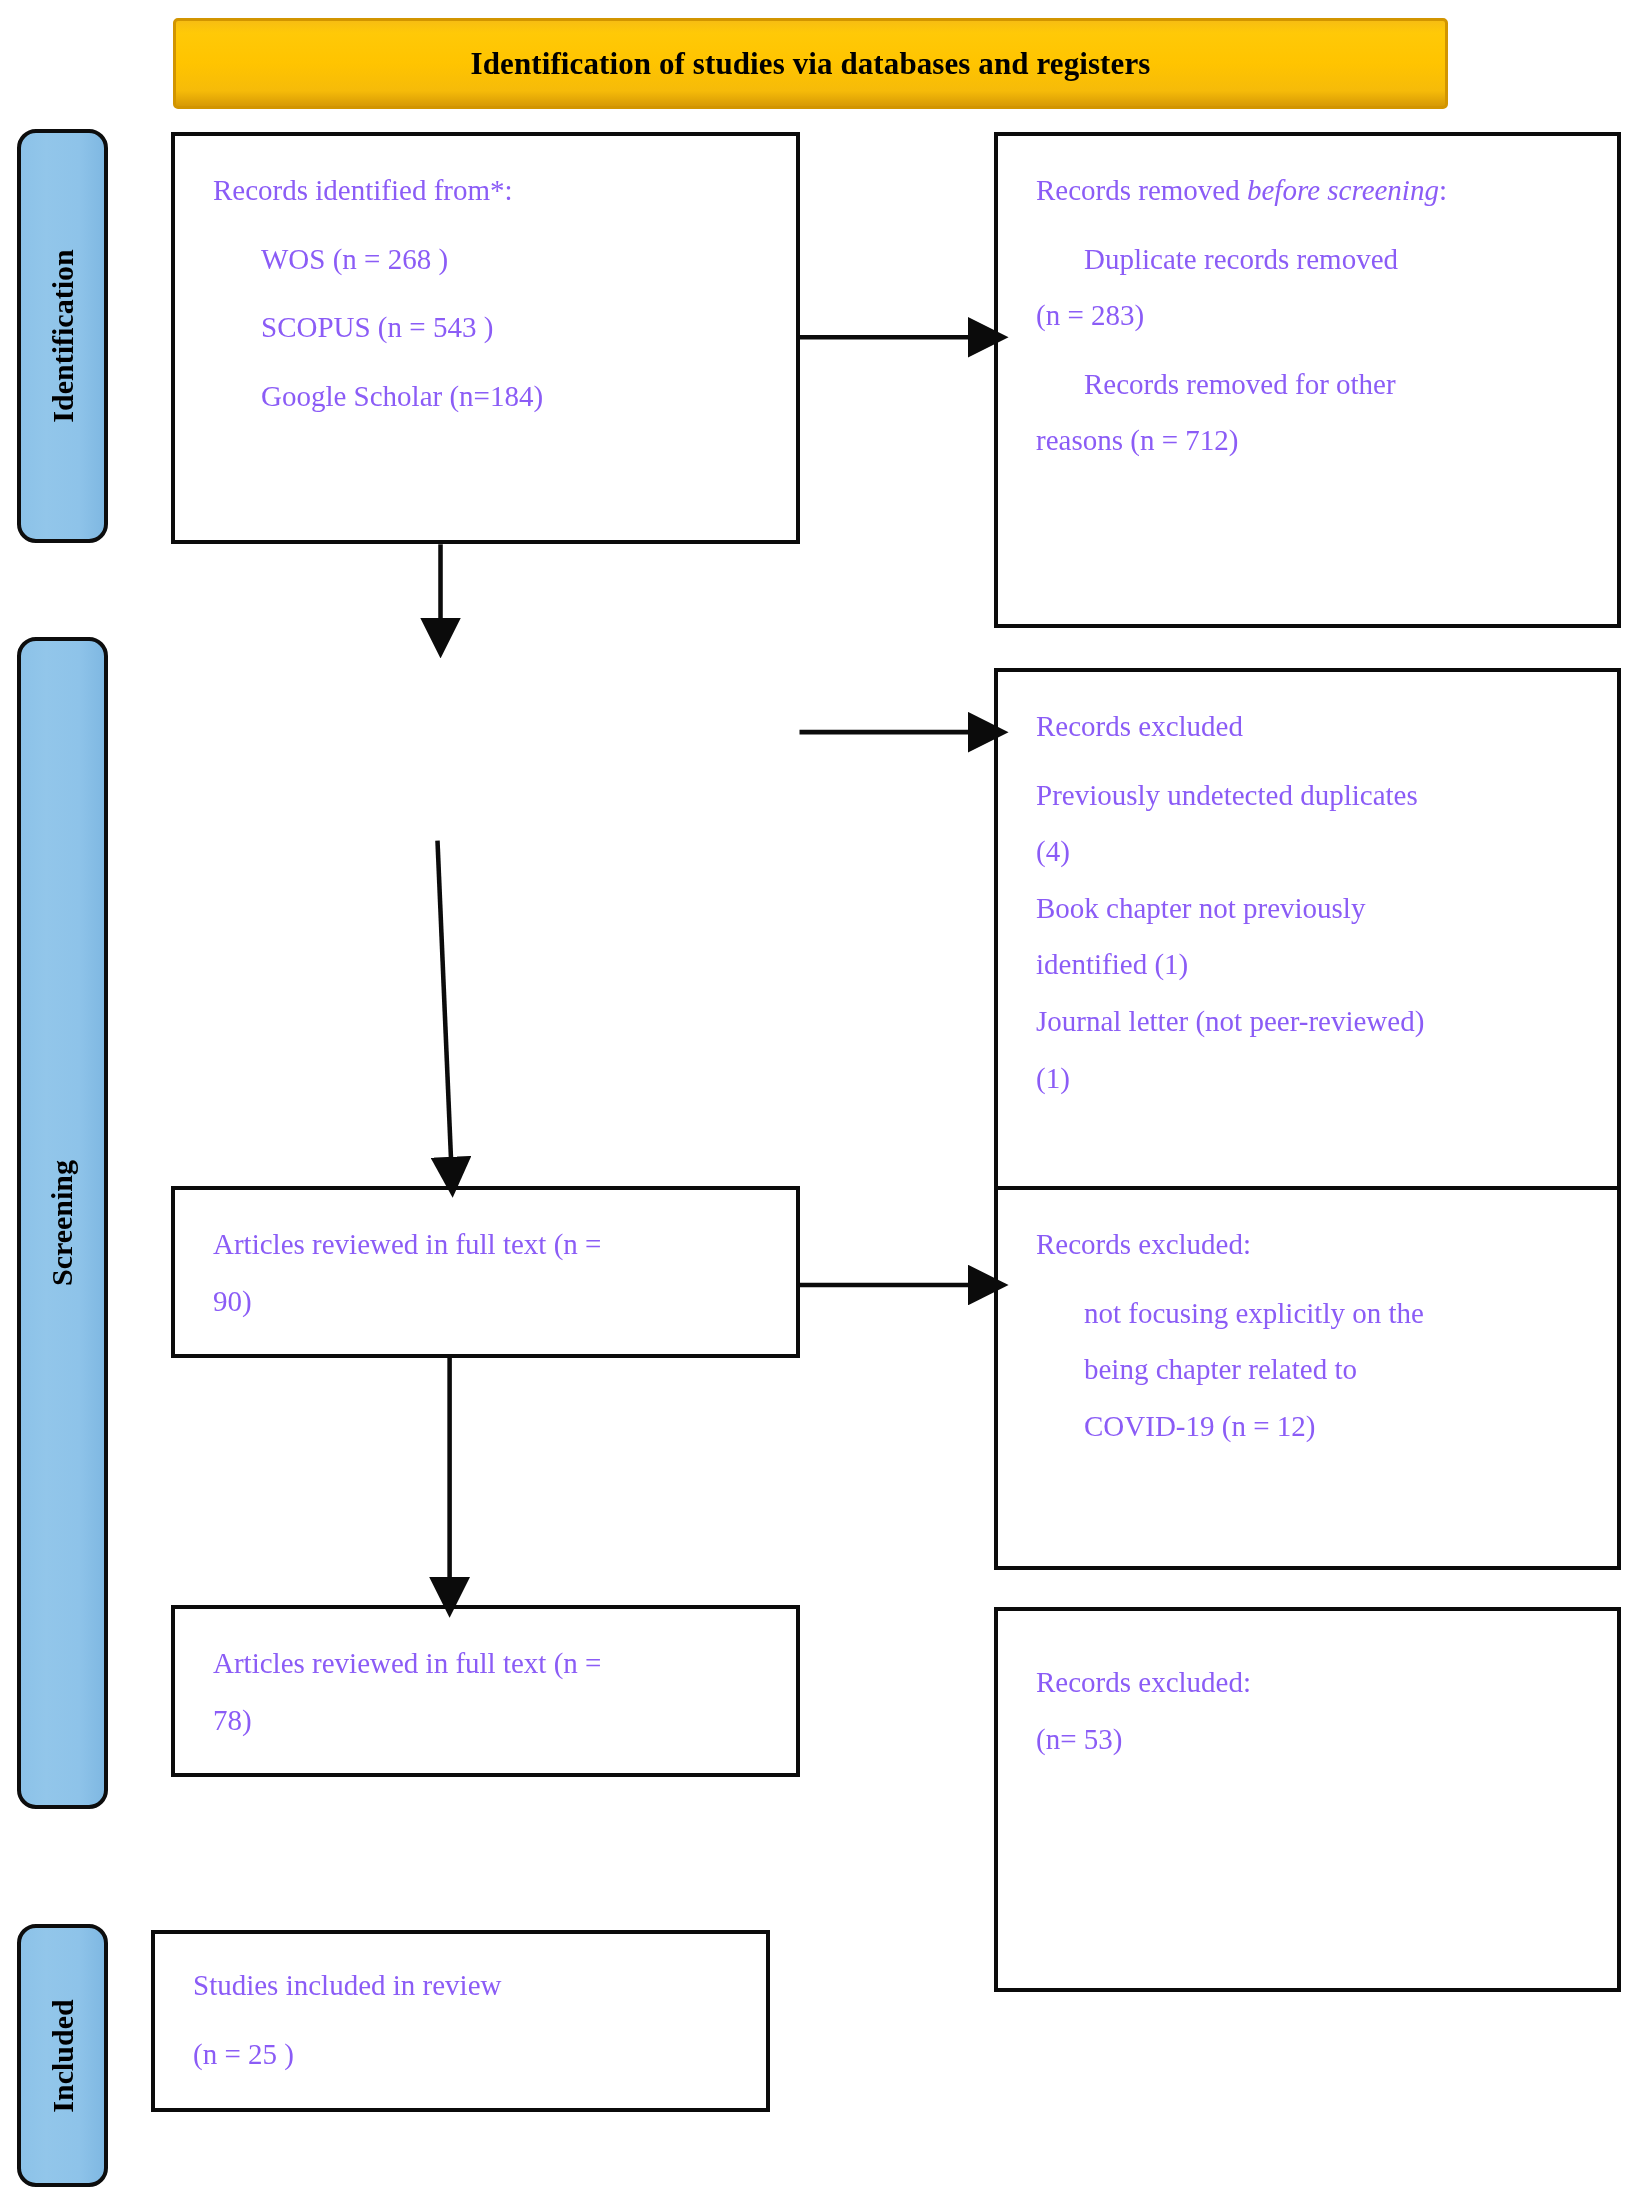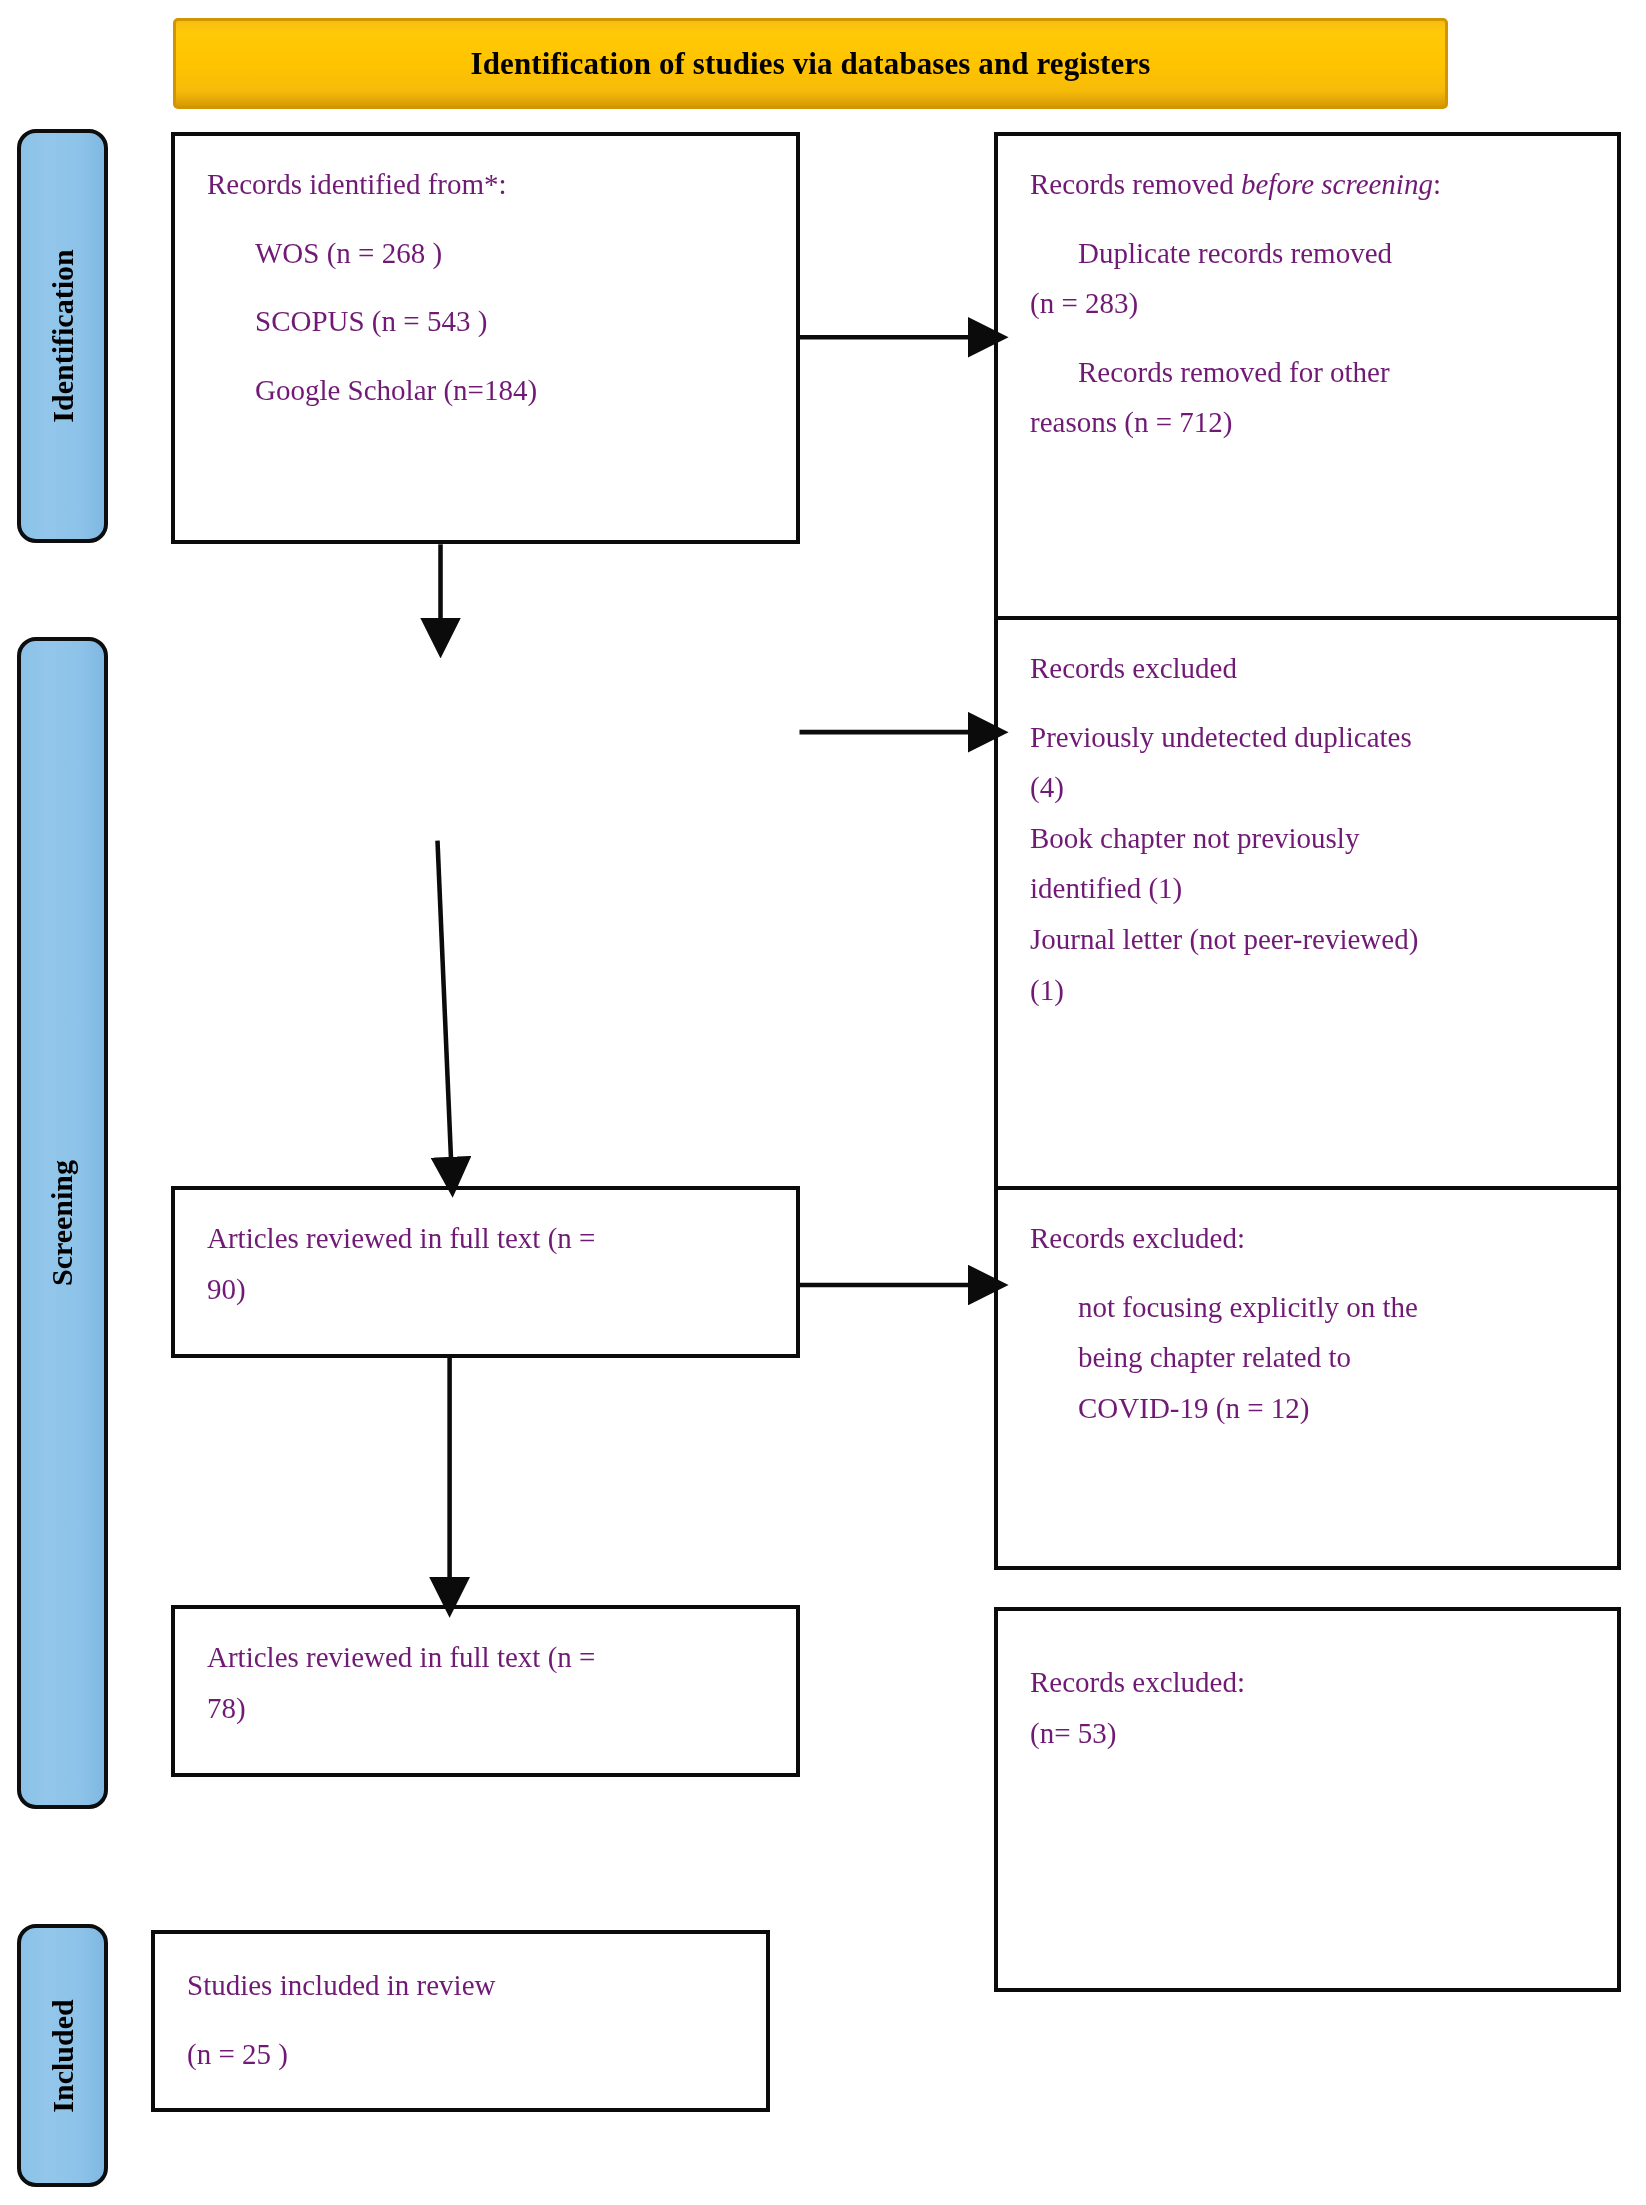--- a/index.html
+++ b/index.html
@@ -74,39 +74,39 @@
 
   
   .fbox {
     position: absolute;
     background: #ffffff;
     border: 4.5px solid #0b0b0b;
     box-sizing: border-box;
     padding: 18px 22px;
   }
   .fbox p {
-    margin: 10px;
+    margin: 16px;
     font-size: 29px;
     line-height: 1.40;
-    color: #701a75;
+    color: #8b5cf6;
   }
   .fbox p.indent { padding-left: 48px; }
   .fbox p.gap    { margin-top: 28px; }
   .fbox em { font-style: italic; }
 
   
   #box-identified     { left: 171px;  top: 132px;  width: 629px; height: 412px; }
   #box-screened       { left: 171px;  top: 640px; width: 629px; height: 172px; }
   #box-fulltext-90    { left: 171px;  top: 1186px; width: 629px; height: 172px; }
   #box-fulltext-78    { left: 171px;  top: 1605px; width: 629px; height: 172px; }
   #box-included       { left: 151px;  top: 1930px; width: 619px; height: 182px; }
 
   
   #box-removed        { left: 994px; top: 132px;  width: 627px; height: 496px; }
-  #box-excluded-1     { left: 994px; top: 616px; width: 627px; height: 652px; }
+  #box-excluded-1     { left: 994px; top: 668px; width: 627px; height: 652px; }
   #box-excluded-2     { left: 994px; top: 1186px; width: 627px; height: 384px; }
   #box-excluded-3     { left: 994px; top: 1607px; width: 627px; height: 385px; }
 
   
   #arrow-layer {
     position: absolute;
     left: 0; top: 0;
     width: 1647px;
     height: 2205px;
     pointer-events: none;

